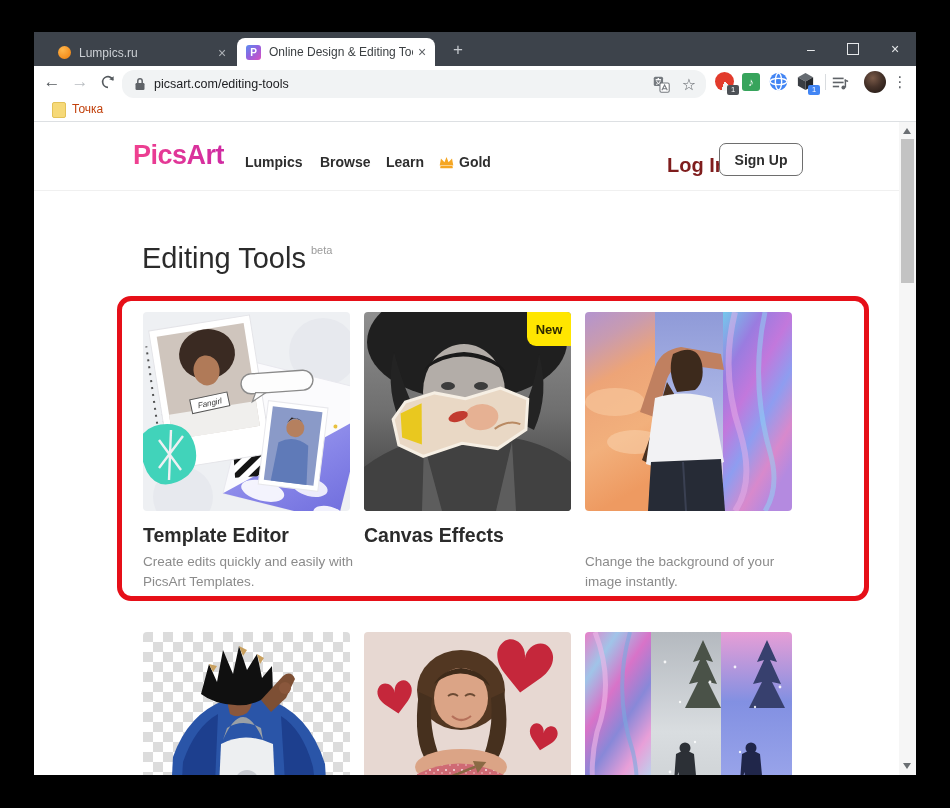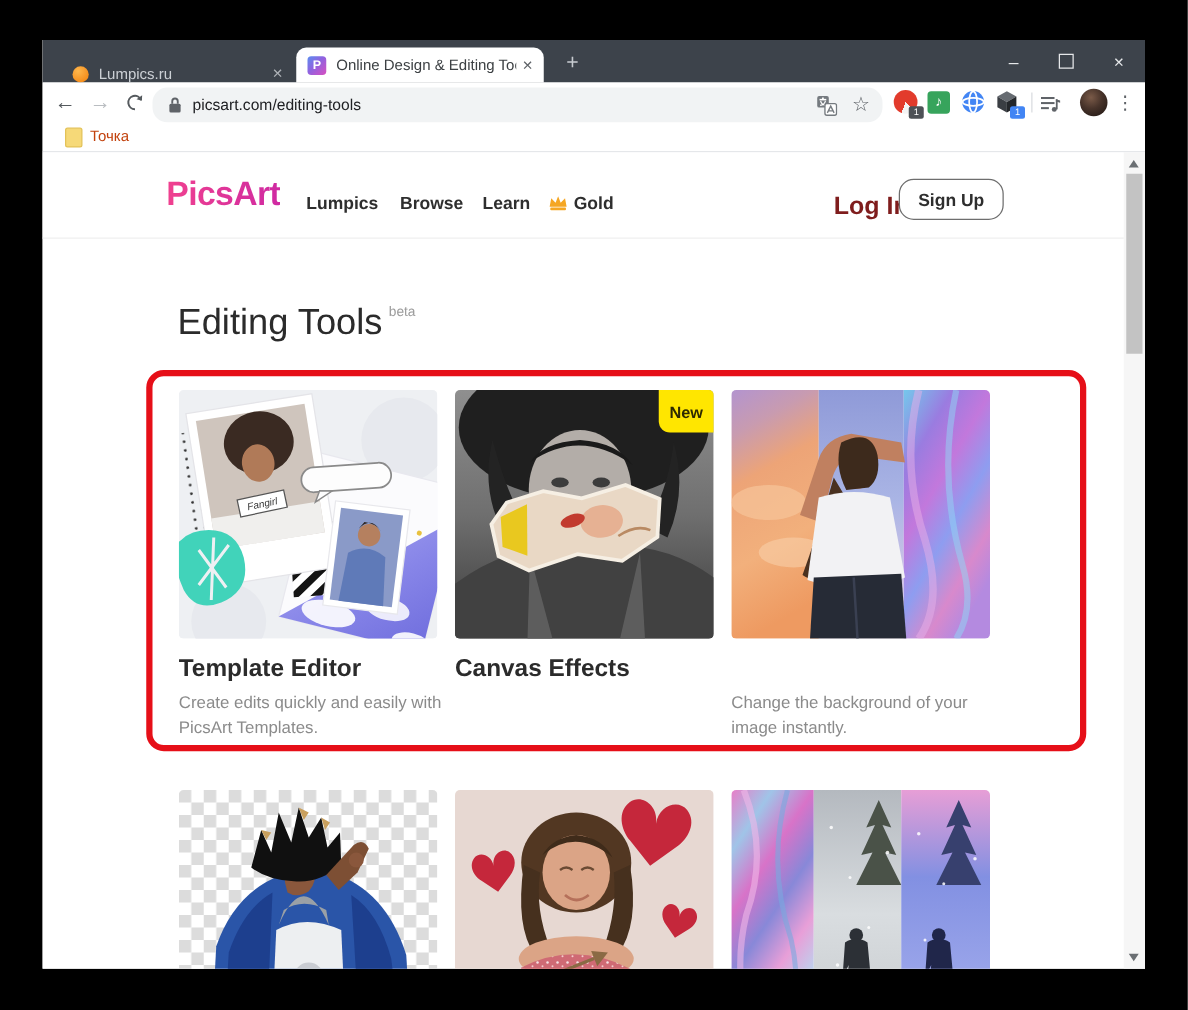--- a/index.html
+++ b/index.html
@@ -1,21 +1,21 @@
 <!DOCTYPE html>
 <html><head>
 <meta charset="utf-8">
 <style>
   html,body{width:950px;height:808px;margin:0;background:#000;overflow:hidden;
     font-family:"Liberation Sans","DejaVu Sans",sans-serif;}
   .window{position:absolute;left:34px;top:32px;width:882px;height:743px;background:#fff;overflow:hidden;}
   
   .titlebar{position:absolute;left:0;top:0;width:100%;height:34px;background:#3d434b;}
   .tab{position:absolute;display:flex;align-items:center;font-size:12px;}
-  .tab-inactive{left:14px;top:7px;width:187px;height:27px;color:#ccd0d5;align-items:flex-end;}
+  .tab-inactive{left:14px;top:7px;width:187px;height:27px;color:#ccd0d5;}
   .tab-active{left:203px;top:6px;width:198px;height:28px;background:#fff;border-radius:8px 8px 0 0;color:#3c4043;}
   .favicon-lumpics{width:13px;height:13px;border-radius:50%;margin:0 8px 0 10px;
     background:radial-gradient(circle at 35% 30%,#ffb74c,#f58f1e 70%);flex:none;}
   .favicon-picsart{width:15px;height:15px;border-radius:3px;margin:0 8px 0 9px;flex:none;
     background:linear-gradient(135deg,#5b8def 0%,#8f63e0 45%,#d94fc0 100%);
     color:#fff;font-size:10px;font-weight:bold;display:flex;align-items:center;justify-content:center;}
   .tab-title{flex:1;overflow:hidden;white-space:nowrap;}
   .tab-close{width:18px;text-align:center;font-size:14px;margin-right:4px;cursor:default;}
   .tab-inactive .tab-close{color:#aeb2b7;}
   .tab-active .tab-close{color:#5f6368;}
@@ -56,21 +56,21 @@
   
   .siteheader{position:absolute;left:0;top:90px;width:865px;height:68px;background:#fff;
     border-bottom:1px solid #f0f0f0;}
   .logo{position:absolute;left:99px;top:18px;font-size:27px;font-weight:bold;letter-spacing:-.5px;
     background:linear-gradient(90deg,#f0418f,#cf2aa2);-webkit-background-clip:text;
     background-clip:text;color:transparent;}
   .navitem{position:absolute;top:32px;font-size:14px;font-weight:bold;color:#2e2e2e;}
   .crown{position:absolute;left:404px;top:33px;}
   .login{position:absolute;left:633px;top:32px;font-size:20px;font-weight:bold;color:#7f1d1d;}
   .signup{position:absolute;left:685px;top:21px;width:82px;height:31px;border:1px solid #6e6e6e;
-    border-radius:12px;background:#fff;font-size:14px;font-weight:bold;color:#2e2e2e;
+    border-radius:7px;background:#fff;font-size:14px;font-weight:bold;color:#2e2e2e;
     display:flex;align-items:center;justify-content:center;}
   
   .h1{position:absolute;left:108px;top:210px;font-size:29px;font-weight:normal;color:#2b2b2b;}
   .beta{position:absolute;left:277px;top:212px;font-size:11px;color:#9b9b9b;}
   .redbox{position:absolute;left:83px;top:264px;width:752px;height:305px;border:5px solid #e60f18;
     border-radius:14px;box-sizing:border-box;pointer-events:none;z-index:5;}
   .cardimg{position:absolute;top:280px;width:207px;height:199px;border-radius:4px;overflow:hidden;}
   .cardimg2{position:absolute;top:600px;width:207px;height:199px;border-radius:4px;overflow:hidden;}
   .c1{left:109px}.c2{left:330px}.c3{left:551px}
   .cardtitle{position:absolute;top:492px;font-size:19.5px;font-weight:bold;color:#2b2b2b;}

